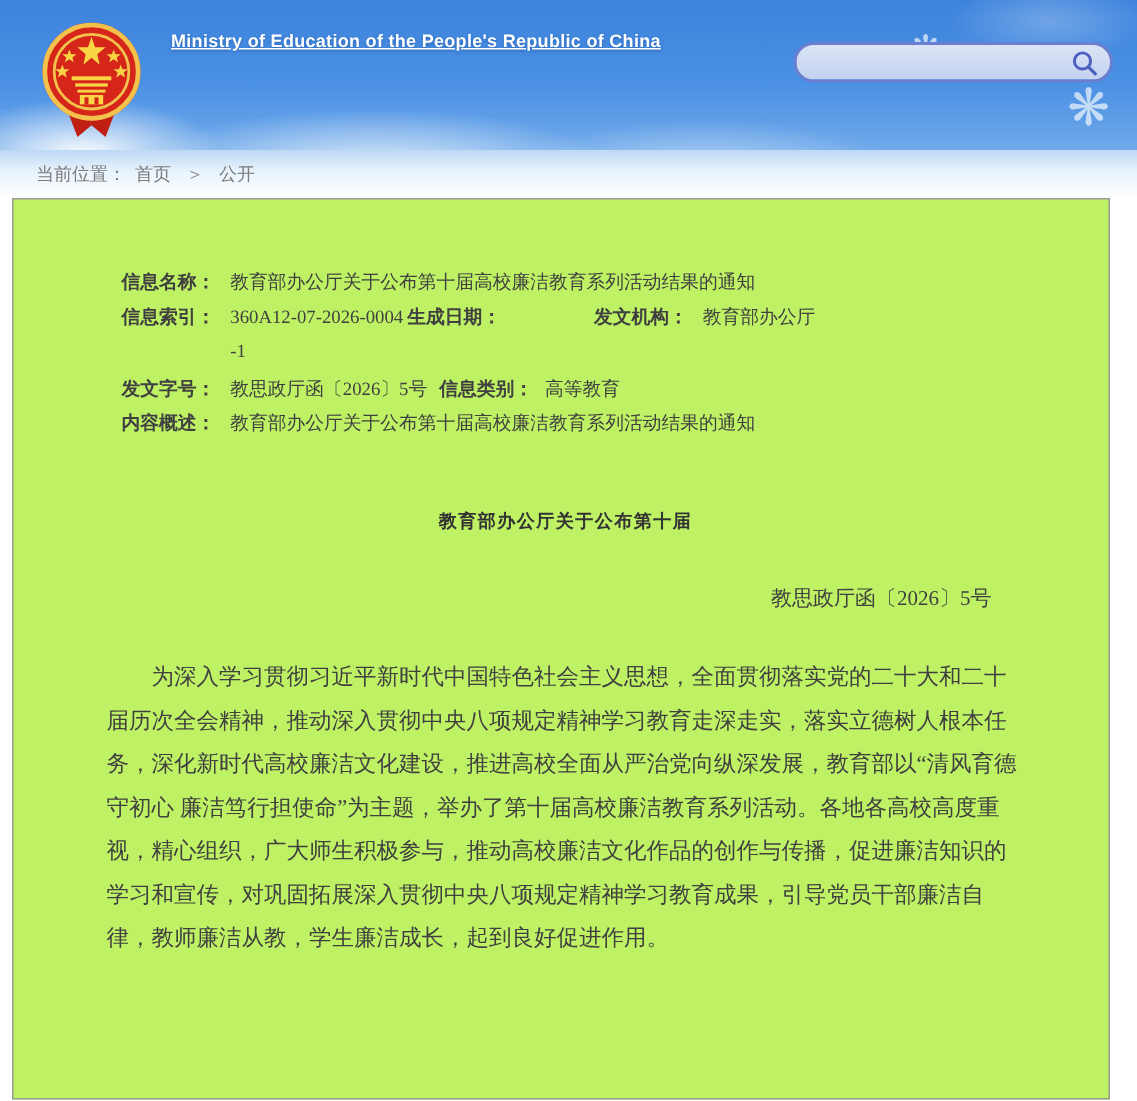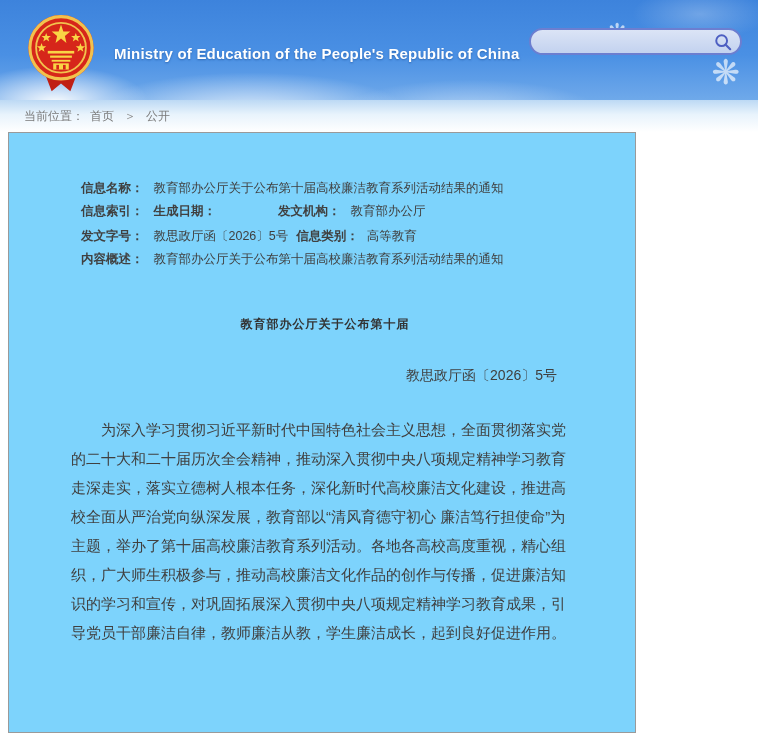--- a/index.html
+++ b/index.html
@@ -17,22 +17,23 @@
       linear-gradient(180deg,#3d83dc 0%,#4a90e4 55%,#6fa9ea 100%);
   }
   .logo-link { position:absolute; left:22px; top:12px; display:flex; align-items:flex-start; cursor:pointer; }
   .emblem { width:78px; height:84px; flex:0 0 auto; }
   .titles { margin-left:14px; padding-top:8px; }
   .site-title {
     color:#ffffff; font-size:30px; font-weight:bold; letter-spacing:2px;
     text-shadow:0 2px 3px rgba(20,70,140,.55), 0 0 1px rgba(255,255,255,.6);
   }
   .site-subtitle {
-    margin-top:25px; color:#ffffff; font-size:15px; font-weight:bold; letter-spacing:.2px;
+    margin-top:0; color:#ffffff; font-size:12px; font-weight:bold; letter-spacing:.2px;
     text-shadow:0 1px 2px rgba(20,70,140,.55);
+    text-decoration:underline;
   }
   .search-wrap {
     position:absolute; right:16px; top:28px; width:213px; height:27px;
     background:linear-gradient(180deg,#dbe4f6 0%,#c3d2ef 100%);
     border:2px solid #6c7ed0; border-radius:14px;
     display:flex; align-items:center; padding:0 8px 0 12px;
   }
   .search-input { flex:1; border:none; outline:none; background:transparent; font-size:13px; color:#334; min-width:0; }
   .search-btn { width:18px; height:18px; border:none; background:transparent; cursor:pointer; padding:0; display:flex; }
   
@@ -44,24 +45,25 @@
     background:linear-gradient(180deg,#bcd9f4 0%,#e8f3fc 45%,#ffffff 100%);
     display:flex; align-items:center; padding-left:24px;
     font-size:12px; color:#7a7a7a;
   }
   .crumb-strip a { color:#7a7a7a; text-decoration:none; cursor:pointer; }
   .crumb-sep { margin:0 10px; color:#8a8a8a; }
   .crumb-label { margin-right:6px; }
 
   
   .panel {
-    margin:0 8px; width:628px; height:601px;
-    background:#7dd3fc; border:1px solid #9a9a9a;
+    margin:0 8px; width:732px; height:601px;
+    background:#bef264; border:1px solid #9a9a9a;
     padding:44px 56px 0 62px;
     color:#404040;
+    font-family:Liberation Serif, serif;
   }
 
   
   .meta { font-size:12.5px; line-height:23px; margin-left:10px; }
   .meta-row { display:flex; align-items:flex-start; }
   .meta-label { font-weight:bold; white-space:nowrap; flex:0 0 auto; margin-right:10px; }
   .meta-val-index { width:118px; flex:0 0 auto; word-break:break-all; }
   .meta-label-date { font-weight:bold; white-space:nowrap; margin-right:8px; }
   .meta-val-date { width:132px; flex:0 0 auto; }
   .meta-val-nowrap { white-space:nowrap; margin-right:8px; }
@@ -123,20 +125,21 @@
 
 <div class="panel">
 
   <div class="meta">
     <div class="meta-row">
       <span class="meta-label">信息名称：</span>
       <span>教育部办公厅关于公布第十届高校廉洁教育系列活动结果的通知</span>
     </div>
     <div class="meta-row">
       <span class="meta-label">信息索引：</span>
+      <span class="meta-val-index">360A12-07-2026-0004-1</span>
       <span class="meta-label-date">生成日期：</span>
       <span class="meta-label" style="margin-left:54px;">发文机构：</span>
       <span>教育部办公厅</span>
     </div>
     <div class="meta-row" style="margin-top:2px;align-items:center;">
       <span class="meta-label">发文字号：</span>
       <span class="meta-val-nowrap">教思政厅函〔2026〕5号</span>
       <span class="meta-label-date">信息类别：</span>
       <span>高等教育</span>
     </div>

